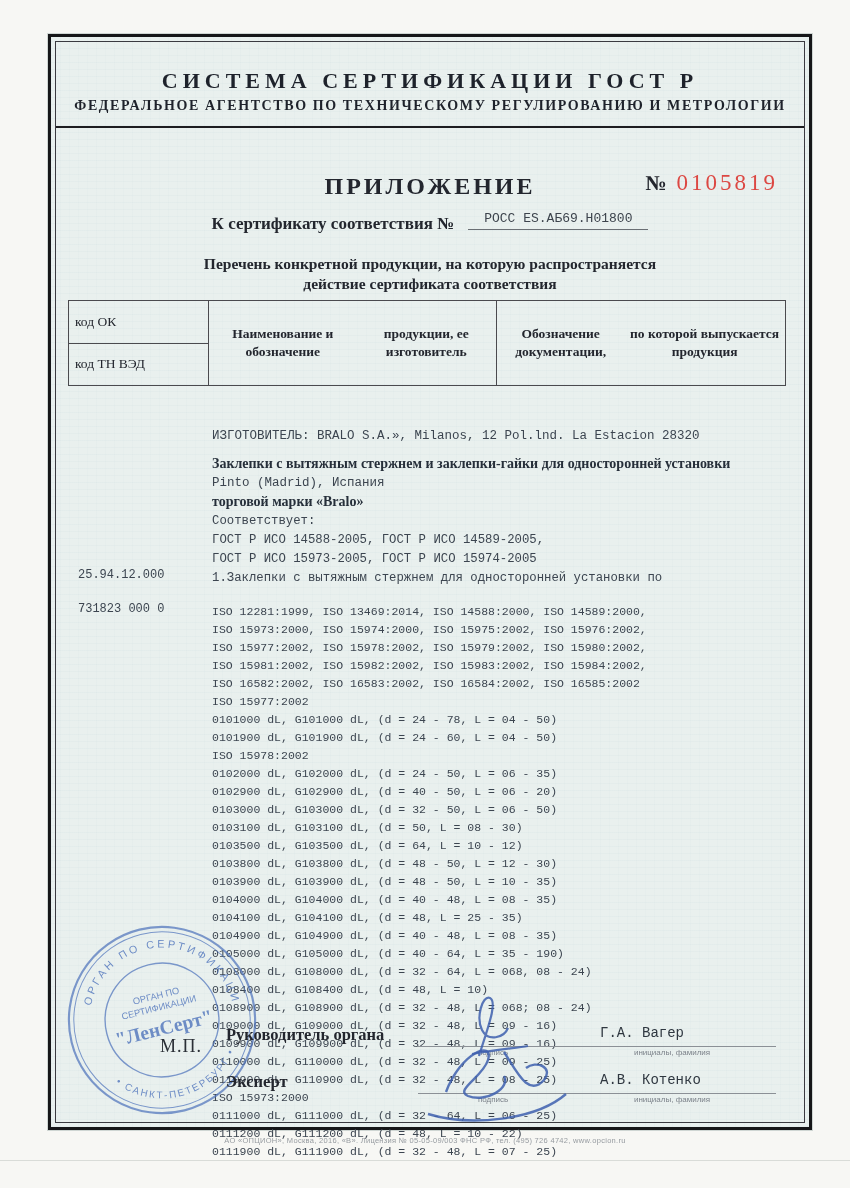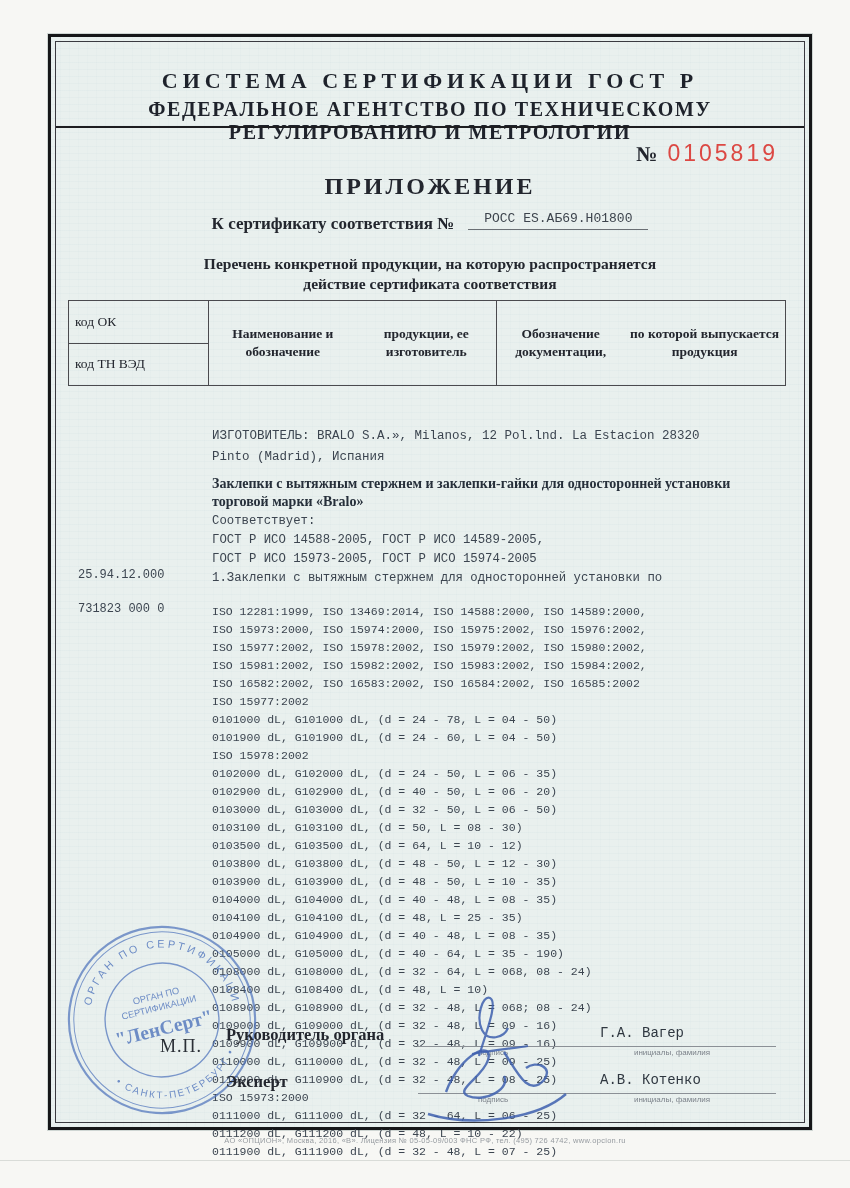--- a/index.html
+++ b/index.html
@@ -23,33 +23,33 @@
   .doc-inner{
     position:absolute;inset:4px;border:1px solid #3a3a40;
   }
   
   .hdr-title{
     position:absolute;top:26px;left:0;width:100%;text-align:center;
     font-size:22px;font-weight:bold;letter-spacing:5px;color:#1e222b;
   }
   .hdr-subtitle{
     position:absolute;top:56px;left:0;width:100%;text-align:center;
-    font-size:20px;font-weight:bold;letter-spacing:1.6px;color:#1e222b;
+    font-size:14px;font-weight:bold;letter-spacing:1.6px;color:#1e222b;
   }
   .hdr-divider{
     position:absolute;top:84px;left:0;width:100%;border-bottom:2px solid #1d1d20;
   }
   
   .num-row{
     position:absolute;top:98px;right:26px;display:flex;align-items:baseline;gap:10px;
   }
   .num-sign{font-size:21px;font-weight:bold;color:#23262e;}
   .num-value{
-    font-family:Liberation Sans, sans-serif;
-    font-size:23px;color:#dc4843;letter-spacing:3px;
+    font-family:Liberation Serif, serif;
+    font-size:23px;color:#dc4843;letter-spacing:3px;margin-top:30px;
   }
   
   .doc-title{
     position:absolute;top:131px;left:0;width:100%;text-align:center;
     font-size:24px;font-weight:bold;letter-spacing:3px;color:#23262e;
   }
   .cert-row{
     position:absolute;top:172px;left:0;width:100%;text-align:center;color:#23262e;
   }
   .cert-label{font-size:17px;font-weight:bold;}
@@ -154,22 +154,22 @@
         <div>продукции, ее изготовитель</div>
       </div>
       <div class="tbl-colh">
         <div>Обозначение документации,</div>
         <div>по которой выпускается продукция</div>
       </div>
     </div>
 
     <div class="content">
         <div class="c-row mono-lg"><span class="c-text">ИЗГОТОВИТЕЛЬ: BRALO S.A.», Milanos, 12 Pol.lnd. La Estacion 28320</span></div>
+        <div class="c-row serif" style="margin-top: 8px;"><span class="c-text">Заклепки с вытяжным стержнем и заклепки-гайки для односторонней установки</span></div>
         <div class="c-row mono-lg"><span class="c-text">Pinto (Madrid), Испания</span></div>
-        <div class="c-row serif" style="margin-top: 8px;"><span class="c-text">Заклепки с вытяжным стержнем и заклепки-гайки для односторонней установки</span></div>
         <div class="c-row serif"><span class="c-text">торговой марки «Bralo»</span></div>
         <div class="c-row mono-md"><span class="c-text">Соответствует:</span></div>
         <div class="c-row mono-md"><span class="c-text">ГОСТ Р ИСО 14588-2005, ГОСТ Р ИСО 14589-2005,</span></div>
         <div class="c-row mono-md"><span class="c-text">ГОСТ Р ИСО 15973-2005, ГОСТ Р ИСО 15974-2005</span></div>
         <div class="c-row mono-md"><span class="c-code">25.94.12.000</span><span class="c-text">1.Заклепки с вытяжным стержнем для односторонней установки по</span></div>
         <div class="c-row mono-sm" style="margin-top: 15px;"><span class="c-code">731823 000 0</span><span class="c-text">ISO 12281:1999, ISO 13469:2014, ISO 14588:2000, ISO 14589:2000,</span></div>
         <div class="c-row mono-sm"><span class="c-text">ISO 15973:2000, ISO 15974:2000, ISO 15975:2002, ISO 15976:2002,</span></div>
         <div class="c-row mono-sm"><span class="c-text">ISO 15977:2002, ISO 15978:2002, ISO 15979:2002, ISO 15980:2002,</span></div>
         <div class="c-row mono-sm"><span class="c-text">ISO 15981:2002, ISO 15982:2002, ISO 15983:2002, ISO 15984:2002,</span></div>
         <div class="c-row mono-sm"><span class="c-text">ISO 16582:2002, ISO 16583:2002, ISO 16584:2002, ISO 16585:2002</span></div>

